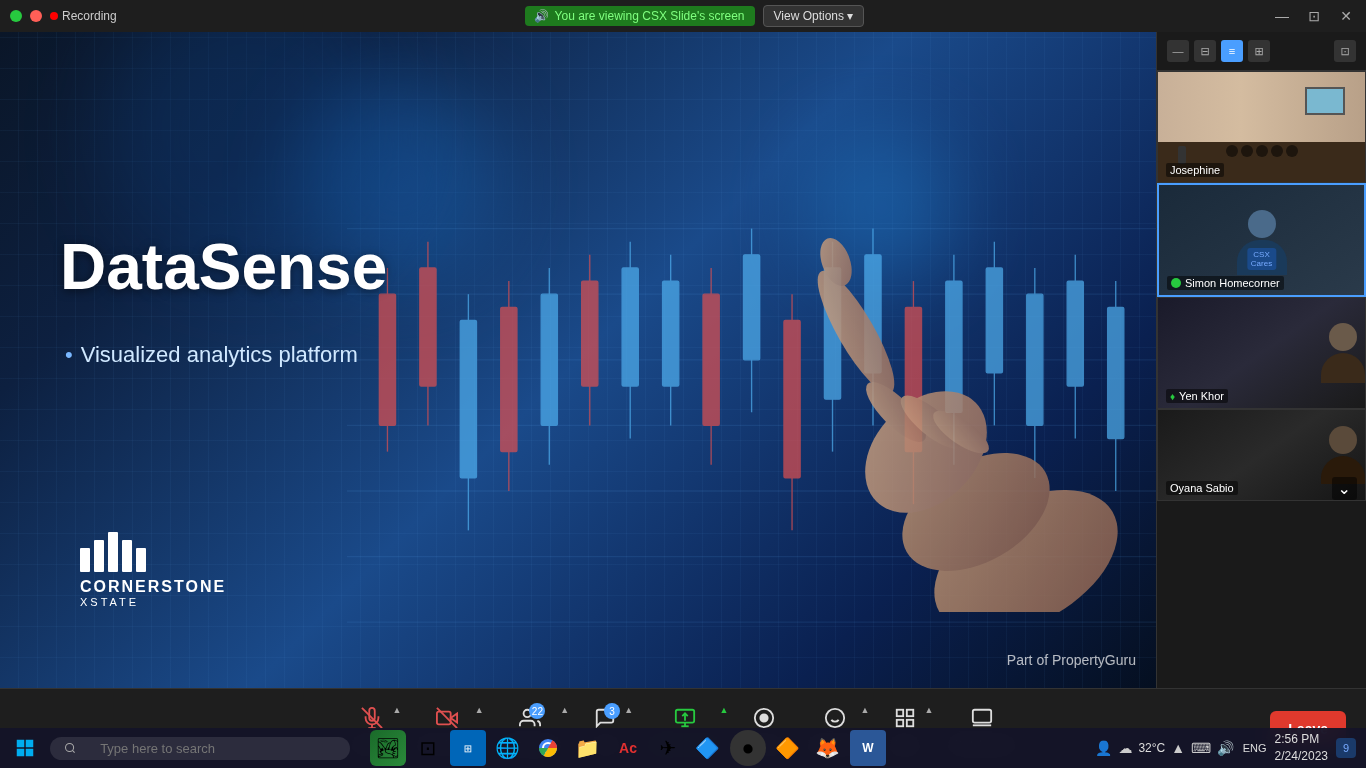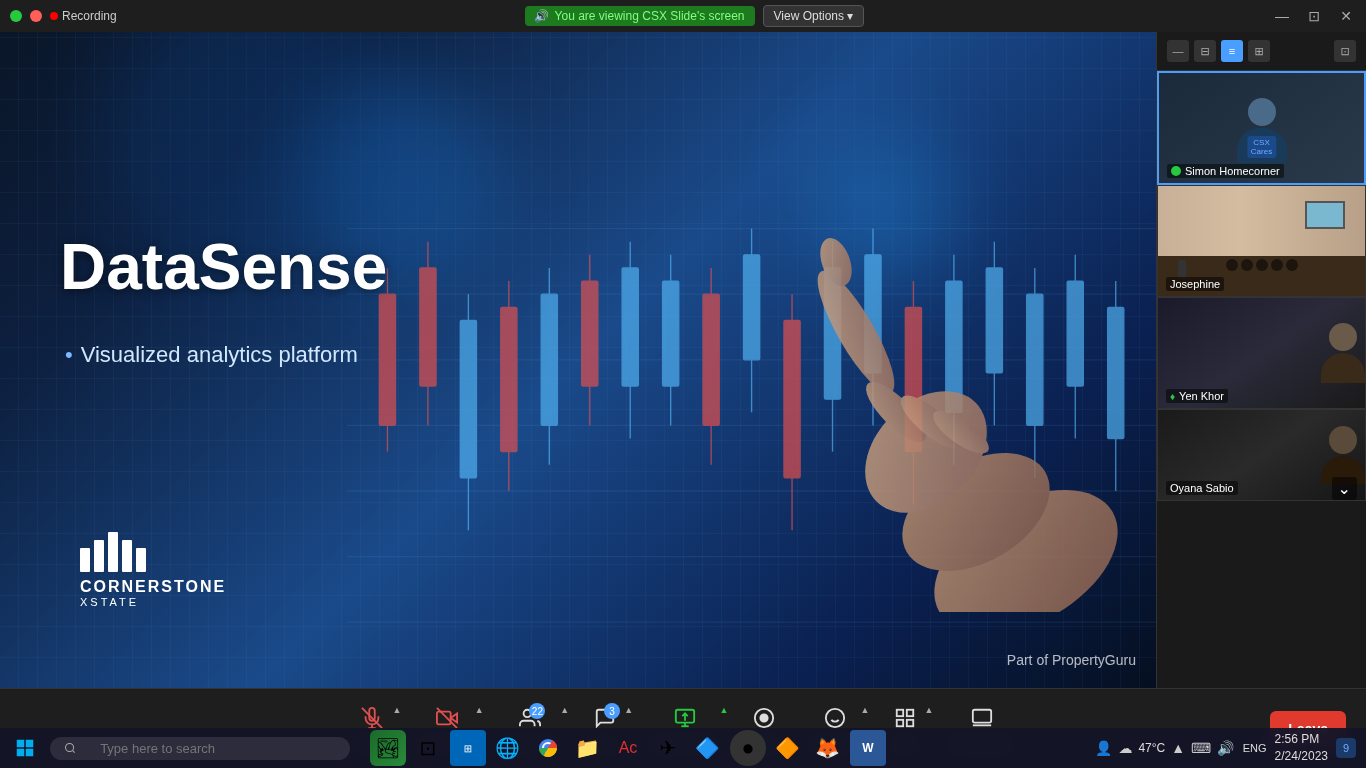--- a/index.html
+++ b/index.html
@@ -715,54 +715,54 @@
       <div id="panel-controls">
         <div class="panel-ctrl-group">
           <div class="panel-ctrl-btn">—</div>
           <div class="panel-ctrl-btn">⊟</div>
           <div class="panel-ctrl-btn active">≡</div>
           <div class="panel-ctrl-btn">⊞</div>
         </div>
         <div class="panel-ctrl-btn">⊡</div>
       </div>
 
-      <div class="participant-tile active-speaker">
-        <div class="tile-bg-simon">
-          <div class="person-silhouette">
-            <div class="person-head" style="background:#4a6a8a;"></div>
-            <div class="person-body" style="background:#1a3a5a;width:50px;height:35px;"></div>
-          </div>
-
-          <div style="position:absolute;bottom:25px;left:50%;transform:translateX(-50%);background:#1a4a8a;border-radius:3px;padding:2px 4px;font-size:8px;color:#7af;text-align:center;">CSX<br>Cares</div>
-        </div>
-        <div class="tile-label">
-          <span class="speaking-icon"></span>
-          <span>Simon Homecorner</span>
-        </div>
-      </div>
-
       <div class="participant-tile">
         <div class="tile-bg-josephine">
           <div class="josephine-room">
 
             <div class="room-screen"></div>
 
             <div style="position:absolute;bottom:18px;left:20px;width:8px;height:18px;background:#333;border-radius:2px;"></div>
 
             <div class="audience-row">
               <div class="audience-head"></div>
               <div class="audience-head"></div>
               <div class="audience-head"></div>
               <div class="audience-head"></div>
               <div class="audience-head"></div>
             </div>
           </div>
         </div>
         <div class="tile-label">
           <span>Josephine</span>
+        </div>
+      </div>
+
+      <div class="participant-tile active-speaker">
+        <div class="tile-bg-simon">
+          <div class="person-silhouette">
+            <div class="person-head" style="background:#4a6a8a;"></div>
+            <div class="person-body" style="background:#1a3a5a;width:50px;height:35px;"></div>
+          </div>
+
+          <div style="position:absolute;bottom:25px;left:50%;transform:translateX(-50%);background:#1a4a8a;border-radius:3px;padding:2px 4px;font-size:8px;color:#7af;text-align:center;">CSX<br>Cares</div>
+        </div>
+        <div class="tile-label">
+          <span class="speaking-icon"></span>
+          <span>Simon Homecorner</span>
         </div>
       </div>
 
       <div class="participant-tile">
         <div class="tile-bg-yenkhor">
           <div class="yenkhor-bg">
             <div class="person-silhouette" style="position:relative;bottom:auto;">
               <div class="person-head" style="background:#6a5a4a;"></div>
               <div class="person-body" style="background:#3a2a1a;width:44px;height:30px;"></div>
             </div>
@@ -943,34 +943,34 @@
       <svg width="20" height="20" viewBox="0 0 20 20">
         <circle cx="10" cy="10" r="9" fill="#4285f4"></circle>
         <circle cx="10" cy="10" r="6" fill="white"></circle>
         <circle cx="10" cy="10" r="4" fill="#4285f4"></circle>
         <path d="M10 10 L19 10 A9 9 0 0 0 14.5 2.3Z" fill="#ea4335"></path>
         <path d="M10 10 L5.5 17.7 A9 9 0 0 0 19 10Z" fill="#fbbc05"></path>
         <path d="M10 10 L1 10 A9 9 0 0 0 5.5 17.7Z" fill="#34a853"></path>
       </svg>
     </div>
     <div class="taskbar-app">📁</div>
-    <div class="taskbar-app" style="color:#e03030;font-size:16px;">Ac</div>
+    <div class="taskbar-app" style="color:#e03030;font-size:14px;font-weight:bold;">Ac</div>
     <div class="taskbar-app">✈</div>
     <div class="taskbar-app">🔷</div>
     <div class="taskbar-app" style="background:#333;border-radius:50%;">⏺</div>
     <div class="taskbar-app">🔶</div>
     <div class="taskbar-app">🦊</div>
     <div class="taskbar-app" style="background:#2b5797;border-radius:4px;color:white;font-size:12px;font-weight:bold;">W</div>
   </div>
 
   <div id="taskbar-right">
     <div id="sys-icons">
       <span>👤</span>
       <span>☁</span>
-      <span style="color:#ddd;font-size:12px;">47°C</span>
+      <span style="color:#ddd;font-size:12px;">32°C</span>
       <span>▲</span>
       <span>⌨</span>
       <span>🔊</span>
     </div>
     <span id="lang-badge">ENG</span>
     <div id="clock">
       <div>2:56 PM</div>
       <div>2/24/2023</div>
     </div>
     <div id="notif-badge">9</div>

